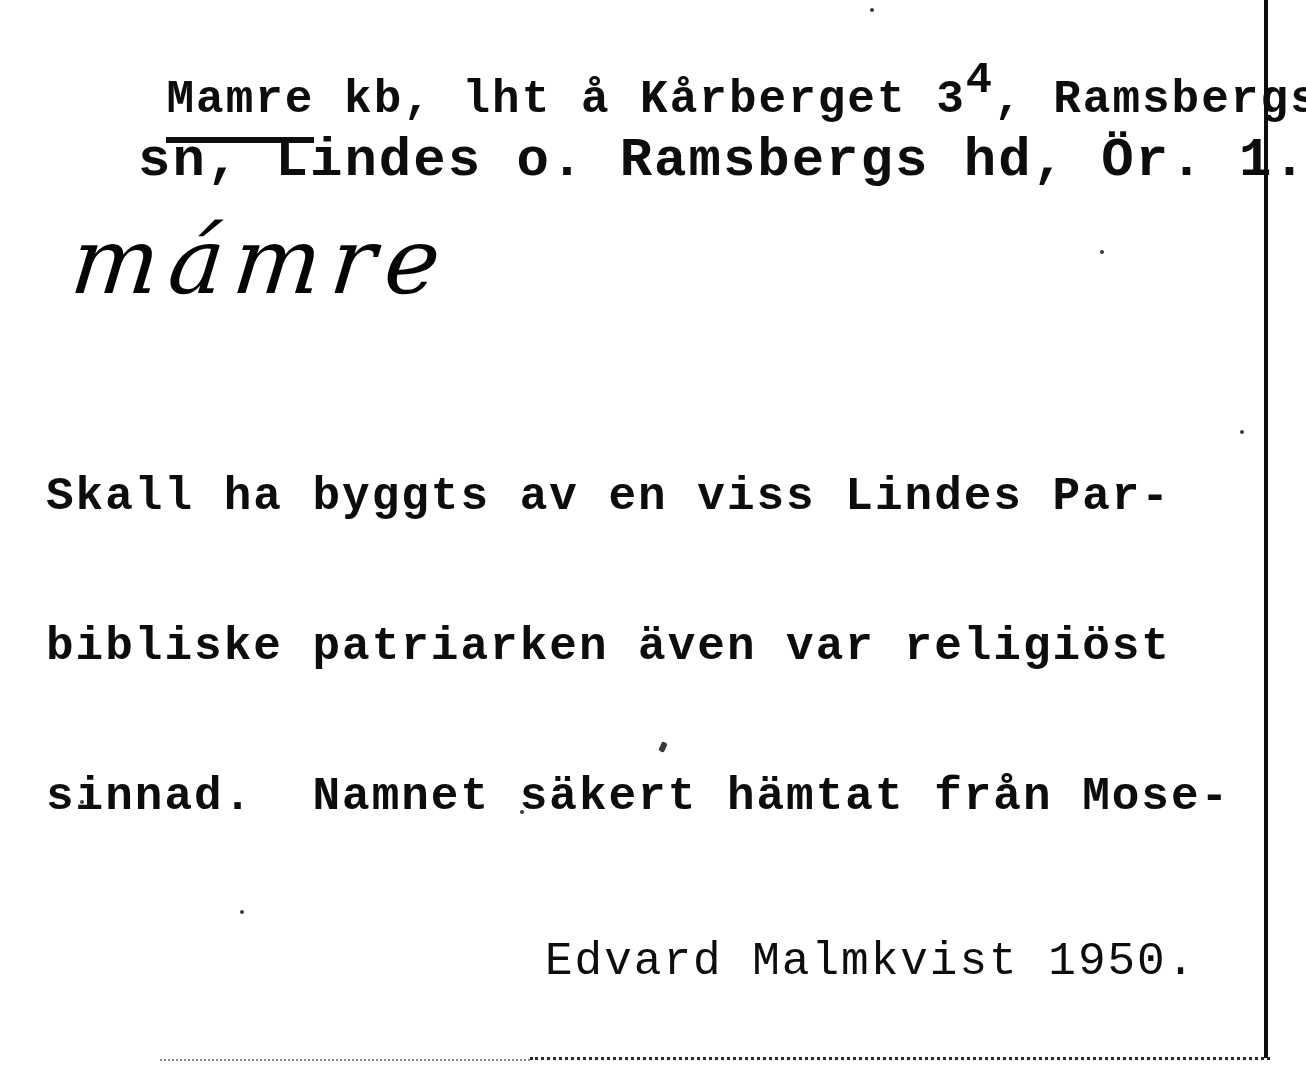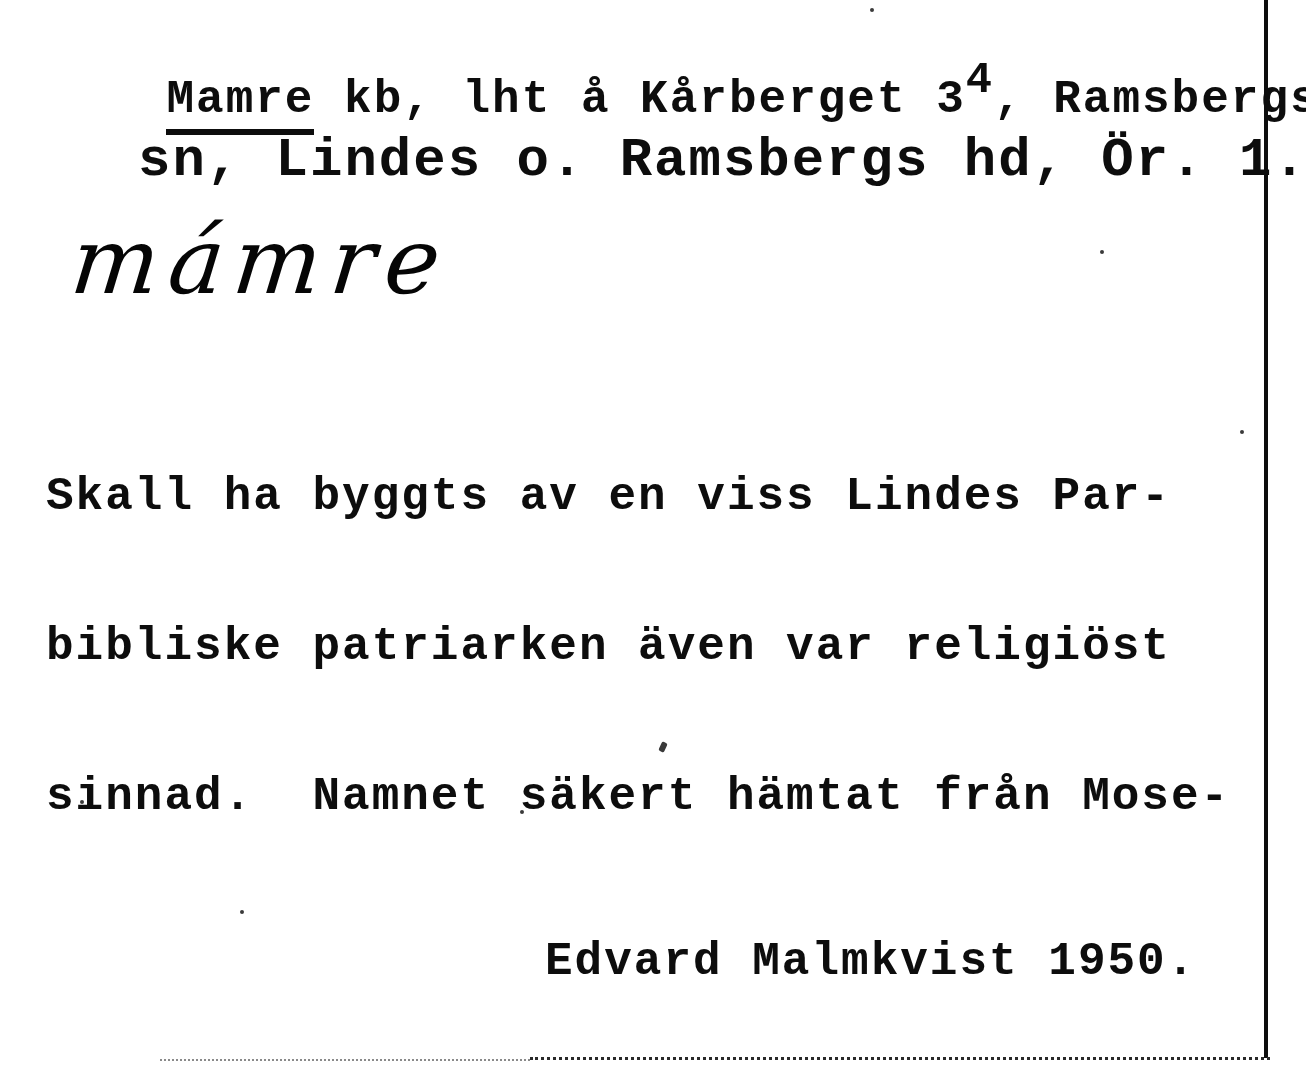--- a/index.html
+++ b/index.html
@@ -33,21 +33,21 @@
   .header-line2 {
     position: absolute;
     left: 138px;
     top: 130px;
     font-size: 54px;
     letter-spacing: 2px;
     font-weight: bold;
   }
   .place-name-underline {
     border-bottom: 6px solid #0d0d0d;
-    padding-bottom: 3px;
+    padding-bottom: 11px;
   }
   .sup-number {
     position: relative;
     top: -0.45em;
     font-size: 0.95em;
   }
   .handwriting {
     position: absolute;
     left: 72px;
     top: 208px;
@@ -67,21 +67,21 @@
     letter-spacing: 2px;
     line-height: 50px;
     font-weight: bold;
   }
   .signature {
     position: absolute;
     left: 545px;
     top: 936px;
     font-size: 46px;
     letter-spacing: 2px;
-    font-weight: bold;
+    font-weight: normal;
   }
   .vertical-rule {
     position: absolute;
     left: 1264px;
     top: 0;
     width: 4px;
     height: 1058px;
     background: #0d0d0d;
   }
   .bottom-rule {

